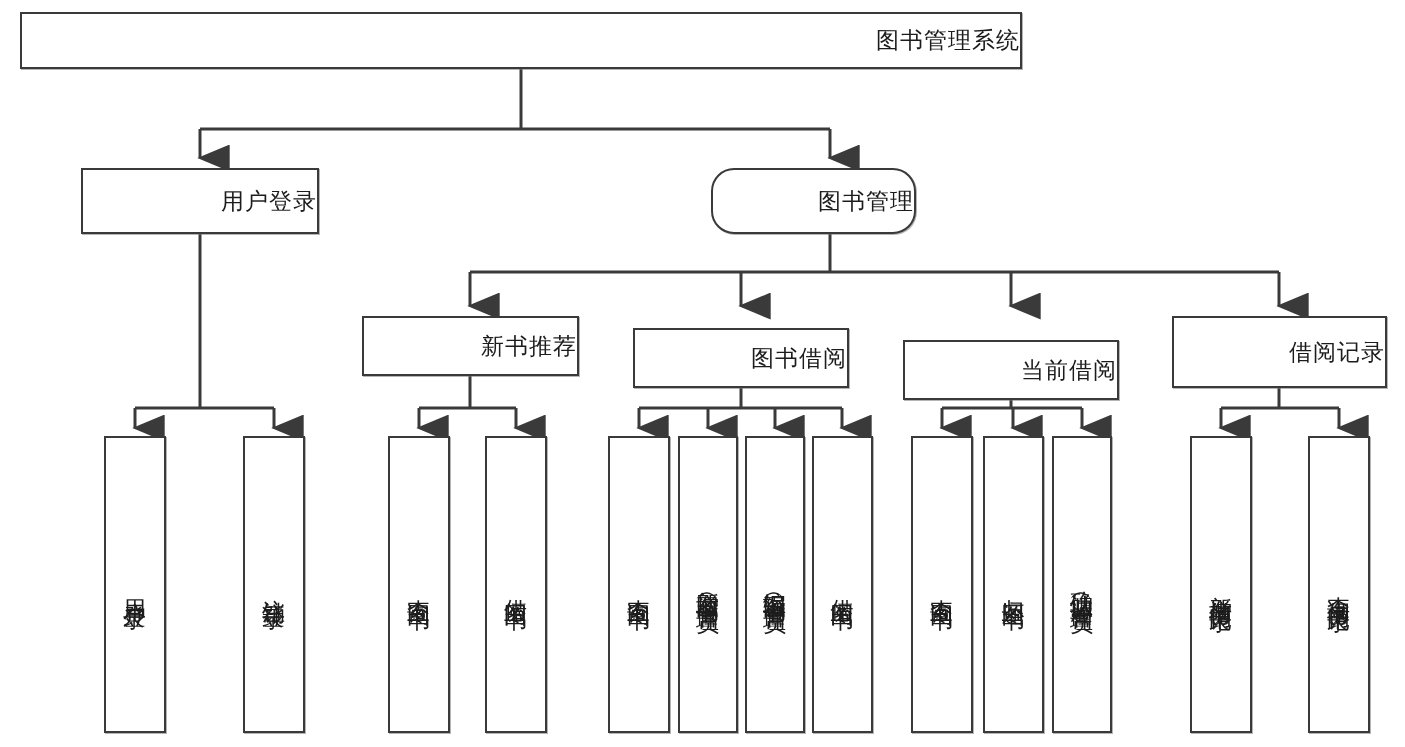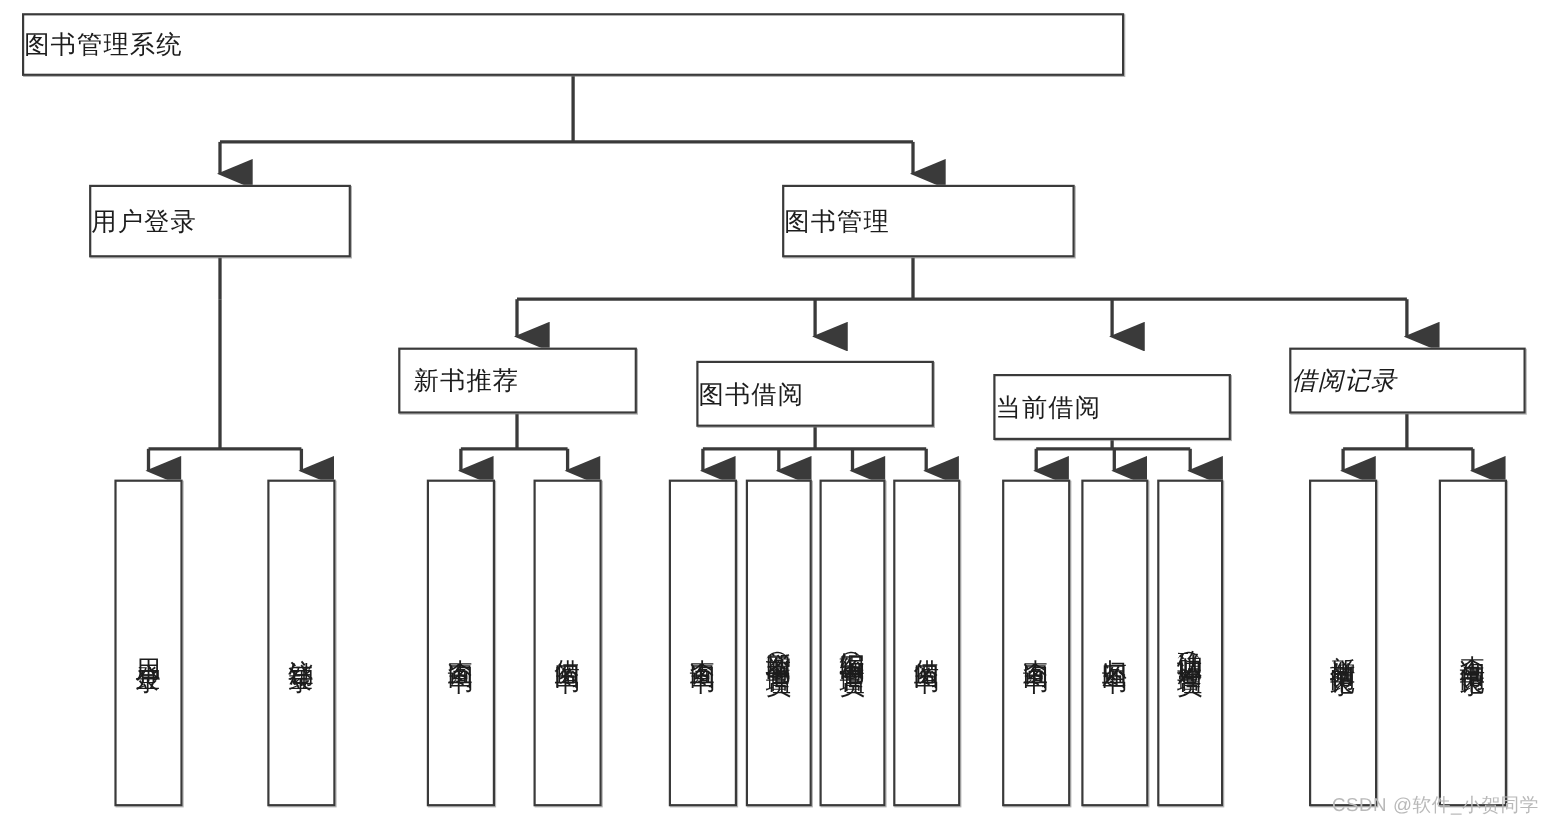--- a/index.html
+++ b/index.html
@@ -26,21 +26,21 @@
     pointer-events: none;
   }
   .node {
     position: absolute;
     box-sizing: border-box;
     background: #ffffff;
     border: 2px solid #3a3a3a;
     box-shadow: 1px 1px 0 rgba(120,120,120,0.55);
     display: flex;
     align-items: center;
-    justify-content: flex-start;
+    justify-content: flex-end;
     color: #1c1c1c;
     z-index: 2;
   }
   .node.horiz {
     font-size: 23px;
     letter-spacing: 1px;
   }
   .node.vert {
     writing-mode: vertical-rl;
     text-orientation: upright;
@@ -127,34 +127,34 @@
     </g>
   </svg>
 
   <div class="node horiz" style="left:20px; top:12px; width:1002px; height:57px;">
     <span class="label">图书管理系统</span>
   </div>
 
   <div class="node horiz" style="left:81px; top:168px; width:238px; height:66px;">
     <span class="label">用户登录</span>
   </div>
-  <div class="node horiz" style="left:711px; top:168px; width:266px; height:66px;">
+  <div class="node horiz" style="left:711px; top:168px; width:205px; height:66px;border-radius:23px;">
     <span class="label">图书管理</span>
   </div>
 
   <div class="node horiz" style="left:362px; top:316px; width:217px; height:60px;padding-left:12px;">
     <span class="label">新书推荐</span>
   </div>
   <div class="node horiz" style="left:633px; top:328px; width:216px; height:60px;">
     <span class="label">图书借阅</span>
   </div>
   <div class="node horiz" style="left:903px; top:316px; width:216px; height:60px;margin-top:24px;">
     <span class="label">当前借阅</span>
   </div>
-  <div class="node horiz" style="left:1172px; top:316px; width:215px; height:60px;font-style:italic;">
+  <div class="node horiz" style="left:1172px; top:316px; width:215px; height:72px;">
     <span class="label">借阅记录</span>
   </div>
 
   <div class="node vert" style="left:104px; top:436px; width:62px; height:297px;">
     <span class="label">用户登录</span>
   </div>
   <div class="node vert" style="left:243px; top:436px; width:62px; height:297px;">
     <span class="label">注销登录</span>
   </div>
 
@@ -188,15 +188,14 @@
     <span class="label">确认归还（管理员）</span>
   </div>
 
   <div class="node vert" style="left:1190px; top:436px; width:62px; height:297px;">
     <span class="label">新增借阅记录</span>
   </div>
   <div class="node vert" style="left:1308px; top:436px; width:62px; height:297px;">
     <span class="label">查询借阅记录</span>
   </div>
 
-  <div id="watermark">CSDN @软件_小贺同学</div>
 
 </div>
 
 </body></html>

